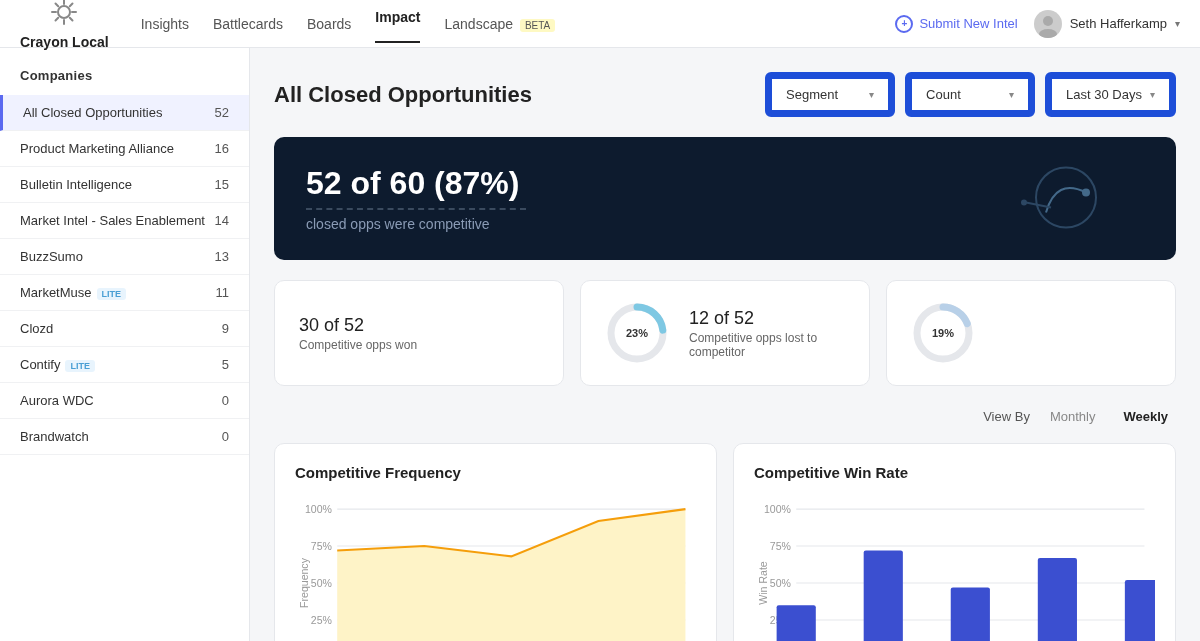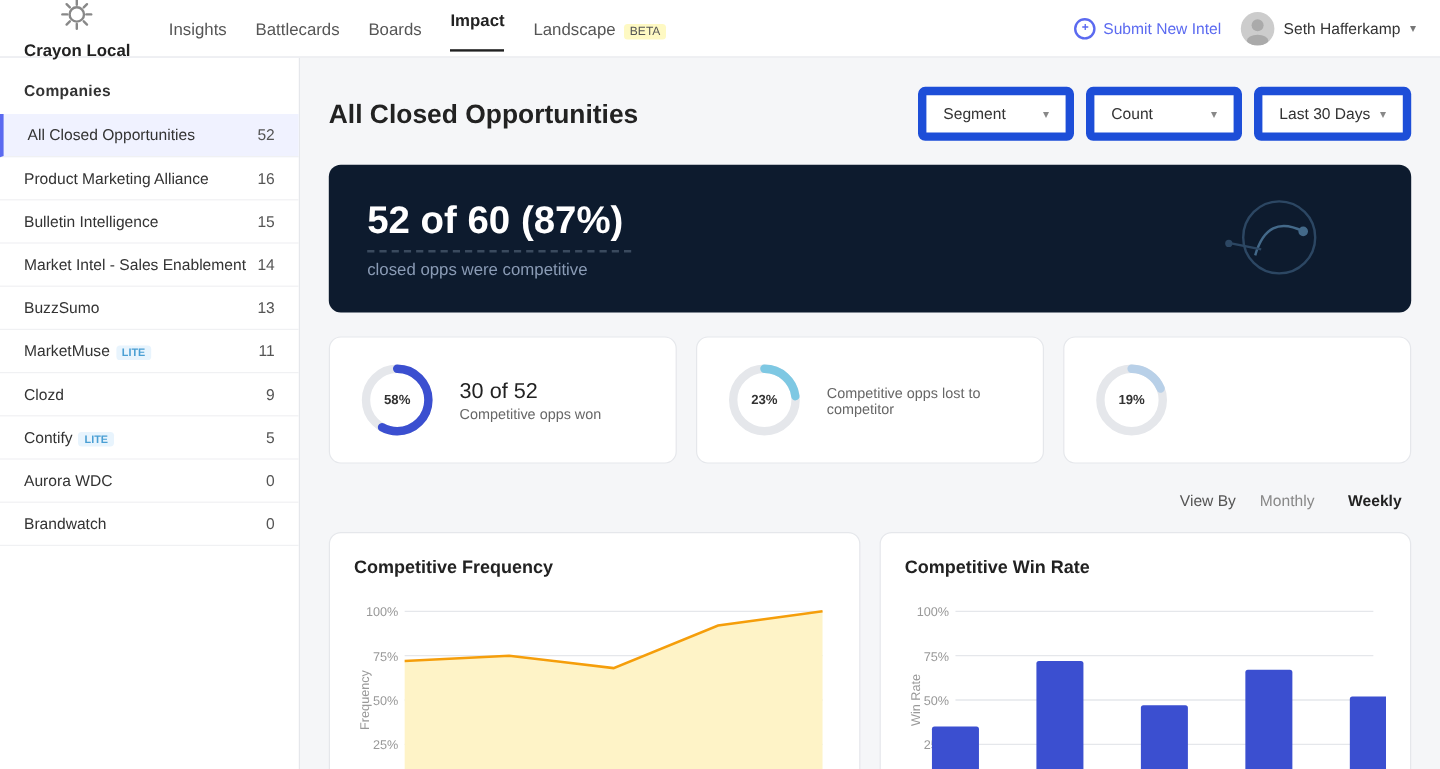--- a/index.html
+++ b/index.html
@@ -208,41 +208,35 @@
           <path d="M50 55 Q60 20 90 35" fill="none" stroke="#5b8ab0" stroke-width="2"></path>
           <circle cx="90" cy="35" r="4" fill="#5b8ab0"></circle>
           <line x1="30" y1="45" x2="55" y2="50" stroke="#3a5a7a" stroke-width="2"></line>
           <circle cx="28" cy="45" r="3" fill="#3a5a7a"></circle>
         </svg>
       </div>
     </div>
 
     <div class="metric-cards" id="metric-cards">
         <div class="metric-card">
-    <div class="donut-container">
-      <svg class="donut-svg" width="64" height="64" viewBox="0 0 64 64">
-        <circle cx="32" cy="32" r="26" fill="none" stroke="#e5e7eb" stroke-width="7"></circle>
-        <circle cx="32" cy="32" r="26" fill="none" stroke="#3b4fd0" stroke-width="7" stroke-dasharray="163.36281798666926" stroke-dashoffset="68.61238355440109" stroke-linecap="round"></circle>
-      </svg>
-      <div class="donut-label">58%</div>
-    </div>
     <div class="metric-info">
       <div class="metric-fraction">30 of 52</div>
       <div class="metric-desc">Competitive opps won</div>
     </div>
   </div>
         <div class="metric-card">
     <div class="donut-container">
       <svg class="donut-svg" width="64" height="64" viewBox="0 0 64 64">
         <circle cx="32" cy="32" r="26" fill="none" stroke="#e5e7eb" stroke-width="7"></circle>
         <circle cx="32" cy="32" r="26" fill="none" stroke="#7ec8e3" stroke-width="7" stroke-dasharray="163.36281798666926" stroke-dashoffset="125.78936984973534" stroke-linecap="round"></circle>
       </svg>
       <div class="donut-label">23%</div>
     </div>
     <div class="metric-info">
+      <div class="metric-fraction">12 of 52</div>
       <div class="metric-desc">Competitive opps lost to competitor</div>
     </div>
   </div>
         <div class="metric-card">
     <div class="donut-container">
       <svg class="donut-svg" width="64" height="64" viewBox="0 0 64 64">
         <circle cx="32" cy="32" r="26" fill="none" stroke="#e5e7eb" stroke-width="7"></circle>
         <circle cx="32" cy="32" r="26" fill="none" stroke="#b8d0e8" stroke-width="7" stroke-dasharray="163.36281798666926" stroke-dashoffset="132.3238825692021" stroke-linecap="round"></circle>
       </svg>
       <div class="donut-label">19%</div>

